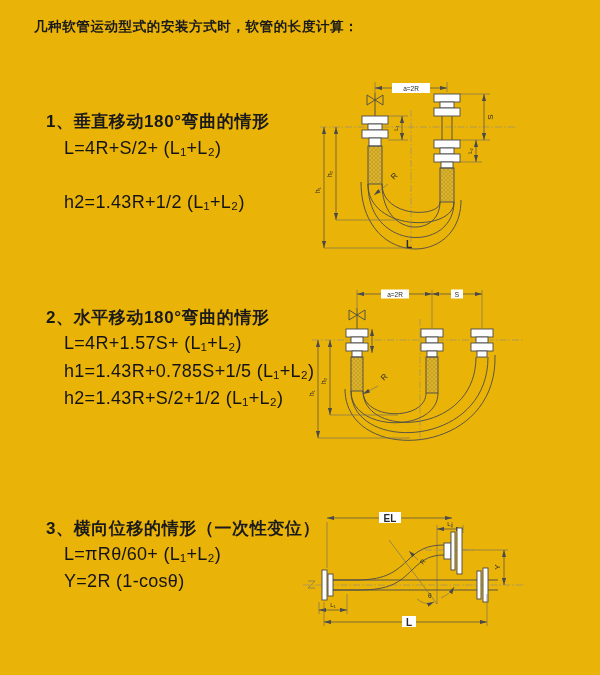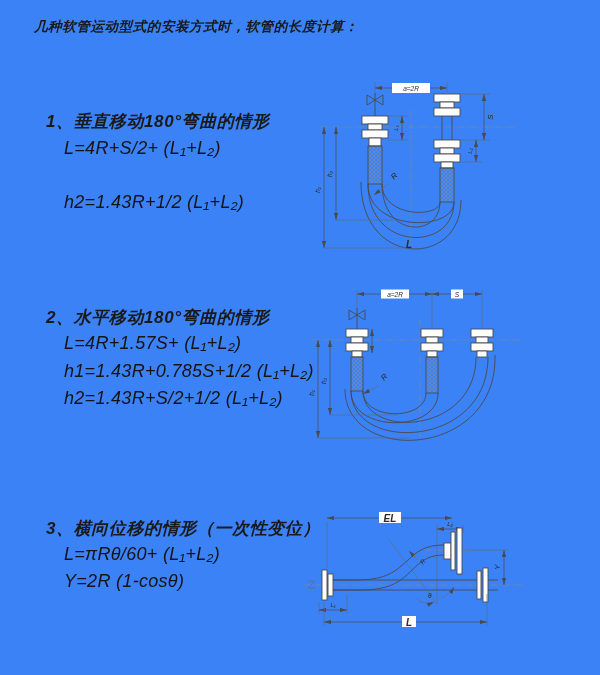--- a/index.html
+++ b/index.html
@@ -1,20 +1,20 @@
 <!DOCTYPE html>
 <html lang="zh"><head>
 <meta charset="utf-8">
 <style>
   html,body{margin:0;padding:0;}
   body{
     width:600px;height:675px;background:#ffffff;position:relative;overflow:hidden;
     font-family:"Liberation Sans","DejaVu Sans",sans-serif;color:#1a1a1a;
   }
-  .page{position:absolute;inset:0;background:#3b82f6;font-style:italic;}
+  .page{position:absolute;inset:0;background:#eab308;}
   .doc-title{
     position:absolute;left:34px;top:18px;font-size:13.5px;font-weight:bold;
     letter-spacing:0.6px;white-space:nowrap;
   }
   .sec-heading{
     position:absolute;font-size:17px;font-weight:bold;letter-spacing:0.6px;white-space:nowrap;
   }
   .formula{
     position:absolute;font-size:18px;letter-spacing:0.3px;white-space:nowrap;color:#141414;
   }
@@ -39,21 +39,21 @@
 <div class="page">
 
   <div class="doc-title">几种软管运动型式的安装方式时，软管的长度计算：</div>
 
   <div class="sec-heading" style="left:46px;top:110px">1、垂直移动180°弯曲的情形</div>
   <div class="formula" style="left:64px;top:138px">L=4R+S/2+ (L₁+L₂)</div>
   <div class="formula" style="left:64px;top:192px">h2=1.43R+1/2 (L₁+L₂)</div>
 
   <div class="sec-heading" style="left:46px;top:306px">2、水平移动180°弯曲的情形</div>
   <div class="formula" style="left:64px;top:333px">L=4R+1.57S+ (L₁+L₂)</div>
-  <div class="formula" style="left:64px;top:361px">h1=1.43R+0.785S+1/2 (L₁+L₂)</div>
+  <div class="formula" style="left:64px;top:361px">h1=1.43R+0.785S+1/5 (L₁+L₂)</div>
   <div class="formula" style="left:64px;top:388px">h2=1.43R+S/2+1/2 (L₁+L₂)</div>
 
   <div class="sec-heading" style="left:46px;top:517px">3、横向位移的情形（一次性变位）</div>
   <div class="formula" style="left:64px;top:544px">L=πRθ/60+ (L₁+L₂)</div>
   <div class="formula" style="left:64px;top:571px">Y=2R (1-cosθ)</div>
 
   <div class="diag" style="left:312px;top:70px">
   <svg width="215" height="188" viewBox="0 0 215 188">
     <defs>
       <marker id="arr" viewBox="0 0 10 6" refX="10" refY="3" markerWidth="7" markerHeight="4.2" orient="auto-start-reverse" markerUnits="userSpaceOnUse">

